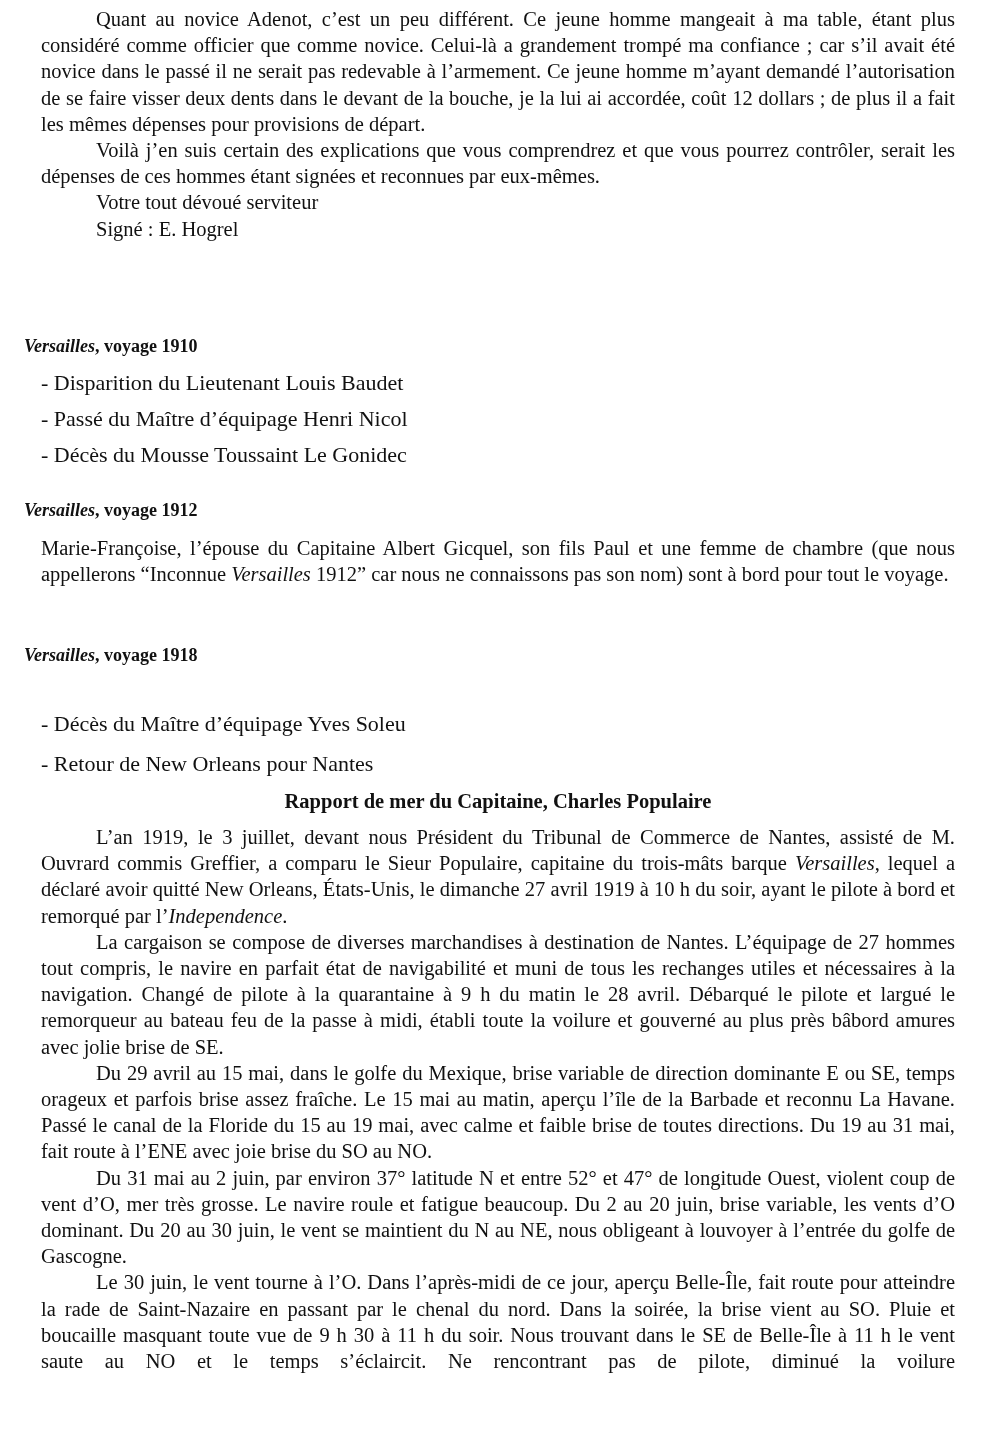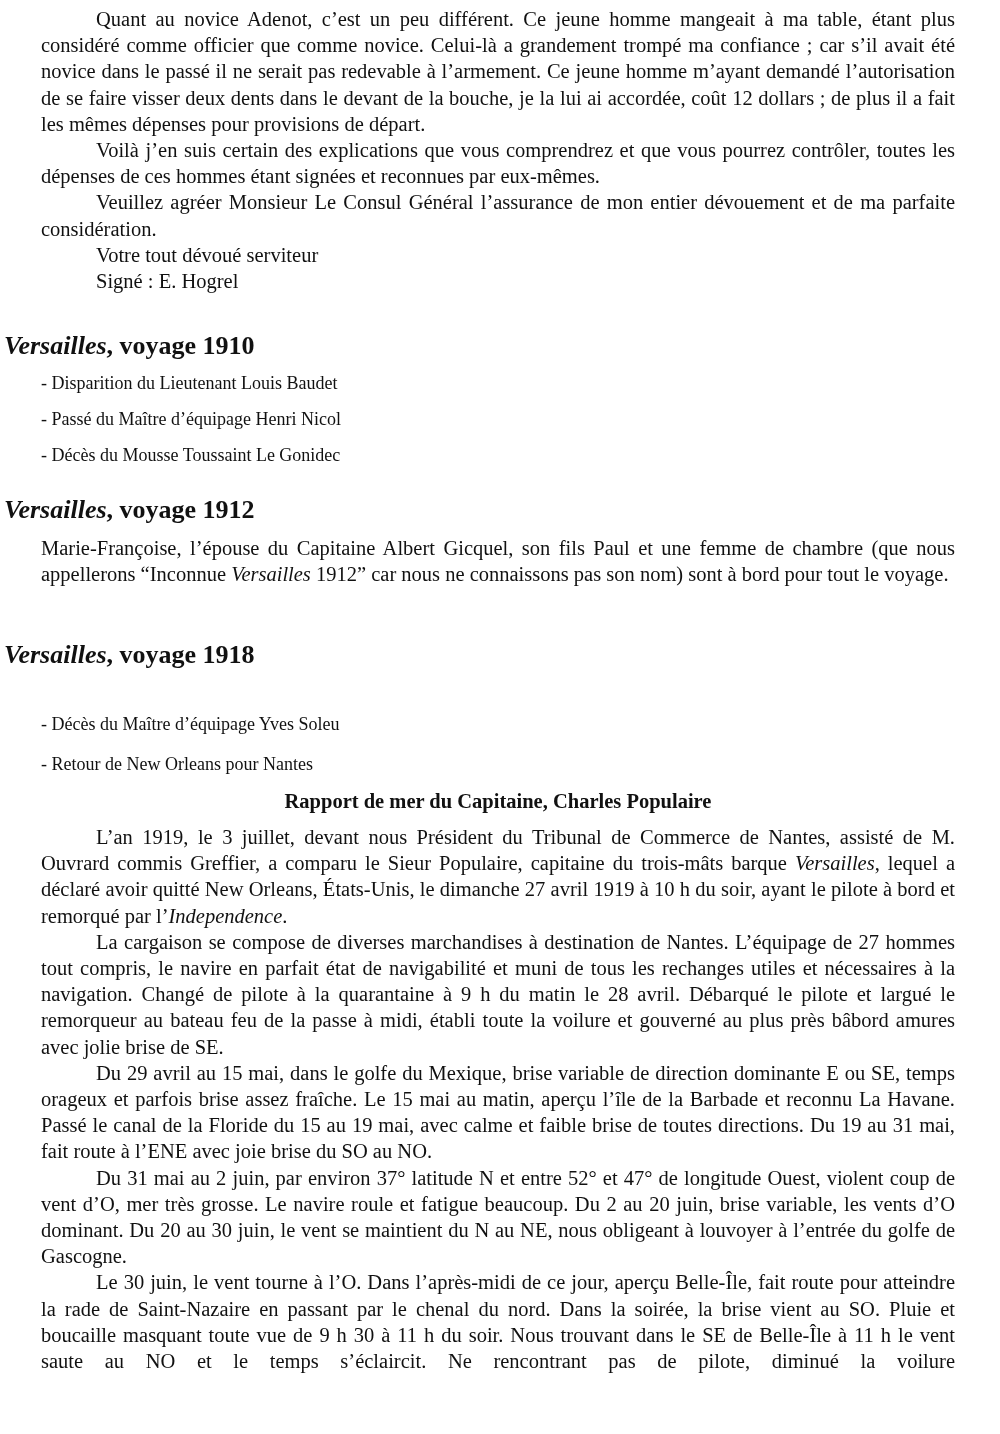--- a/index.html
+++ b/index.html
@@ -6,35 +6,34 @@
   body {
     width: 1000px; height: 1434px; overflow: hidden; position: relative;
     font-family: "Liberation Serif", "DejaVu Serif", serif;
     color: #111111;
   }
   .page { position: absolute; left: 0; top: 0; width: 836px; height: 1434px; }
   .block { position: absolute; left: 41px; width: 914px; font-size: 20.5px; line-height: 26.2px; }
   .p { text-align: justify; text-align-last: left; margin: 0; }
   .ind { text-indent: 55px; }
   .sig { margin: 0; padding-left: 55px; }
-  .heading { position: absolute; left: 4px; font-size: 26px; font-weight: bold; line-height: 26px; }
+  .heading { position: absolute; left: 24px; font-size: 18px; font-weight: bold; line-height: 26px; }
   .heading .it { font-style: italic; }
-  .list-item { position: absolute; left: 41px; font-size: 18px; line-height: 26px; }
+  .list-item { position: absolute; left: 41px; font-size: 22px; line-height: 26px; }
   .center-title { position: absolute; left: 0; width: 996px; text-align: center; font-weight: bold; font-size: 20.5px; line-height: 26px; }
   i { font-style: italic; }
 </style>
 </head>
 <body>
 
 <div class="page">
 
   <div class="block" style="top:6px;">
     <p class="p ind">Quant au novice Adenot, c’est un peu différent. Ce jeune homme mangeait à ma table, étant plus considéré comme officier que comme novice. Celui-là a grandement trompé ma confiance ; car s’il avait été novice dans le passé il ne serait pas redevable à l’armement. Ce jeune homme m’ayant demandé l’autorisation de se faire visser deux dents dans le devant de la bouche, je la lui ai accordée, coût 12 dollars ; de plus il a fait les mêmes dépenses pour provisions de départ.</p>
-    <p class="p ind">Voilà j’en suis certain des explications que vous comprendrez et que vous pourrez contrôler, toutes les dépenses de ces hommes étant signées et reconnues par eux-mêmes.</p>
-    <p class="p ind">Veuillez agréer Monsieur Le Consul Général l’assurance de mon entier dévouement et de ma parfaite considération.</p>
+    <p class="p ind">Voilà j’en suis certain des explications que vous comprendrez et que vous pourrez contrôler, serait les dépenses de ces hommes étant signées et reconnues par eux-mêmes.</p>
     <p class="sig">Votre tout dévoué serviteur</p>
     <p class="sig">Signé : E. Hogrel</p>
   </div>
 
   <div class="heading" style="top:333px;">
     <span class="it">Versailles</span><span>, voyage 1910</span>
   </div>
   <div class="list-item" style="top:370px;">- Disparition du Lieutenant Louis Baudet</div>
   <div class="list-item" style="top:406px;">- Passé du Maître d’équipage Henri Nicol</div>
   <div class="list-item" style="top:442px;">- Décès du Mousse Toussaint Le Gonidec</div>

